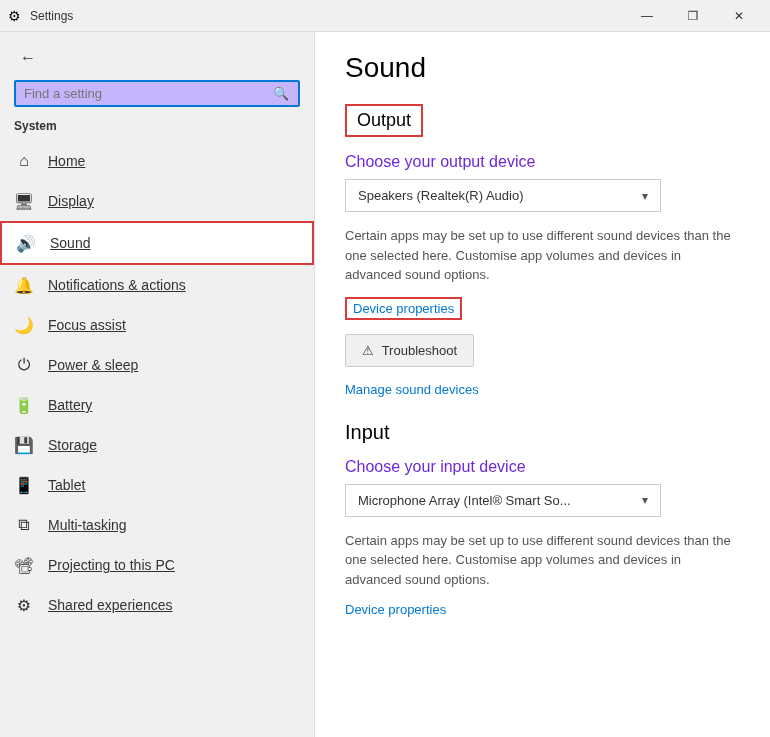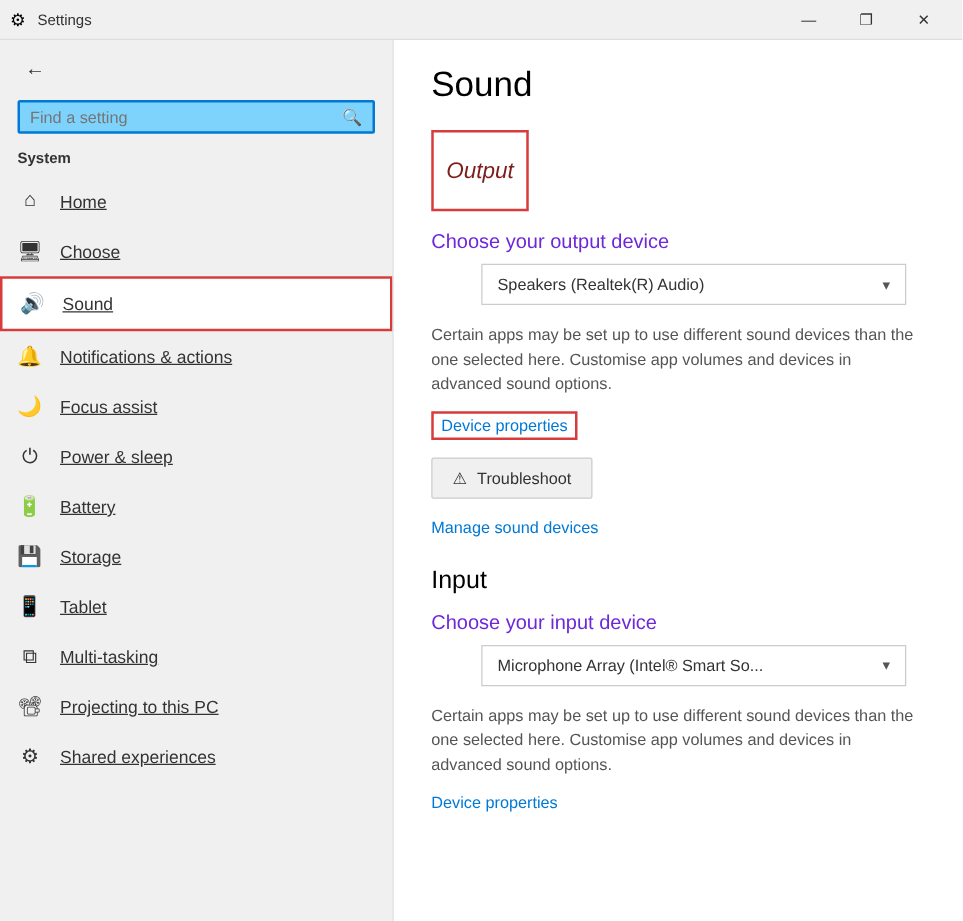--- a/index.html
+++ b/index.html
@@ -85,21 +85,21 @@
       align-items: center;
       justify-content: center;
       border-radius: 50%;
       color: #333;
       font-size: 16px;
     }
 
     .search-box {
       display: flex;
       align-items: center;
-      background: #7dd3fc;
+      background: #c4b5fd;
       border: 2px solid #0078d4;
       padding: 4px 8px;
       margin: 0 14px 8px 14px;
       border-radius: 2px;
     }
     .search-input {
       flex: 1;
       border: none;
       outline: none;
       font-size: 13px;
@@ -160,47 +160,45 @@
     .page-title {
       font-size: 28px;
       font-weight: 300;
       color: #000;
       margin-bottom: 20px;
     }
 
     .section-header {
       border: 2px solid #d83b3b;
       display: inline-block;
-      padding: 20px 10px;
+      padding: 4px 10px;
       font-size: 18px;
       font-weight: 400;
       margin-bottom: 16px;
-      color: #7f1d1d;
-      font-style: italic;
+      color: #000000;
     }
 
     .label-text {
       font-size: 16px;
       color: #6d28d9;
       margin-bottom: 8px;
     }
 
     .dropdown {
       display: flex;
       align-items: center;
       justify-content: space-between;
       border: 1px solid #ccc;
       padding: 8px 12px;
       background: #fff;
       cursor: pointer;
-      width: 340px;
+      width: 316px;
       margin-bottom: 14px;
       font-size: 13px;
       color: #333;
-      margin-left: 40px;
     }
     .dropdown .chevron {
       font-size: 12px;
       color: #555;
     }
 
     .info-text {
       font-size: 13px;
       color: #555;
       line-height: 1.5;
@@ -330,21 +328,21 @@
 
     <div class="sidebar-section-title">System</div>
 
     <div class="sidebar-item">
       <span class="item-icon">⌂</span>
       <span class="item-label">Home</span>
     </div>
 
     <div class="sidebar-item">
       <span class="item-icon">🖥</span>
-      <span class="item-label">Choose</span>
+      <span class="item-label">Display</span>
     </div>
 
     <div class="sidebar-item active">
       <span class="item-icon">🔊</span>
       <span class="item-label">Sound</span>
     </div>
 
     <div class="sidebar-item">
       <span class="item-icon">🔔</span>
       <span class="item-label">Notifications &amp; actions</span>

